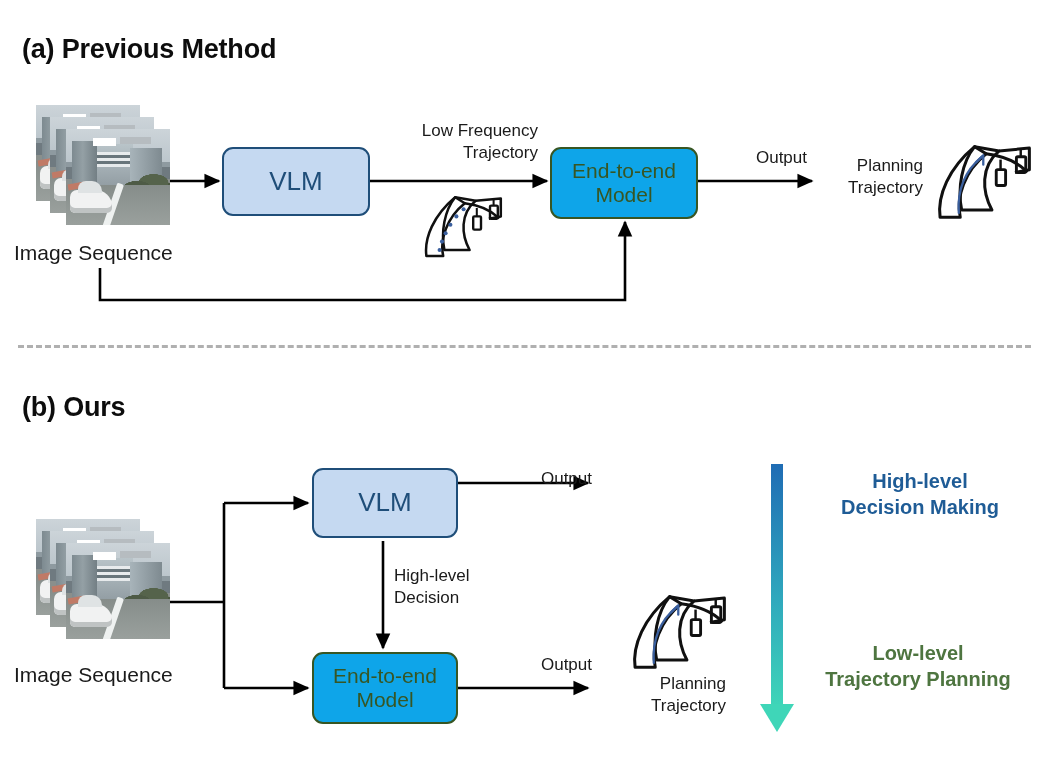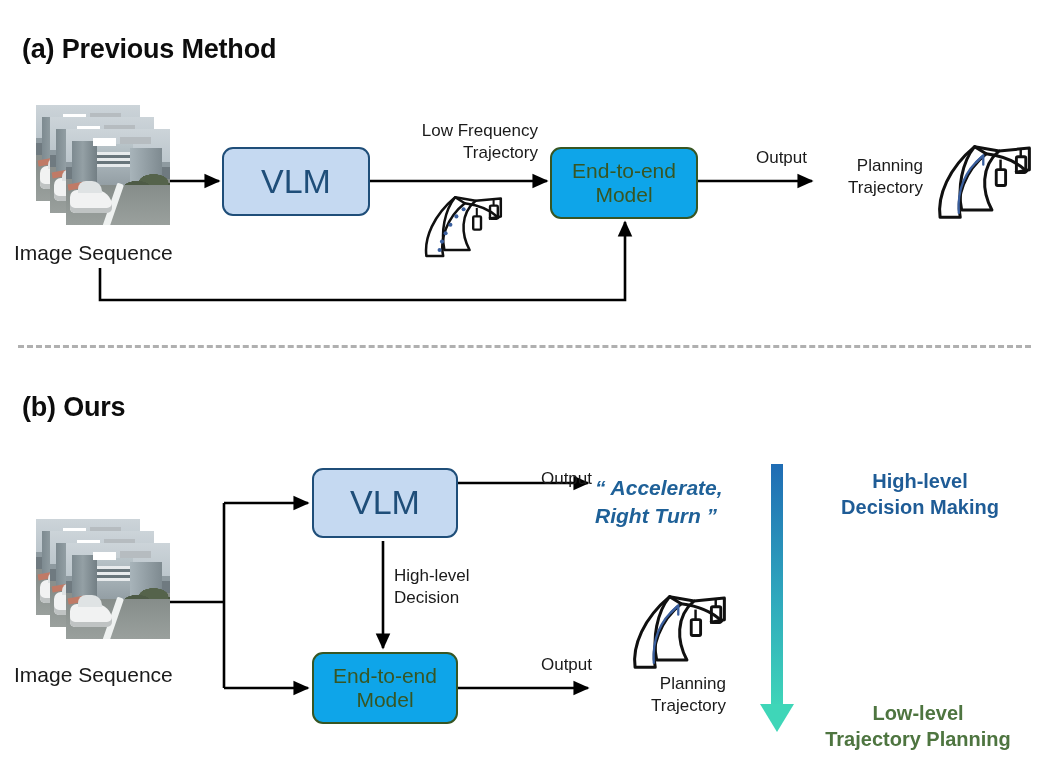--- a/index.html
+++ b/index.html
@@ -43,21 +43,21 @@
     align-items: center;
     justify-content: center;
     text-align: center;
     border-radius: 11px;
     line-height: 1.15;
   }
   .box-vlm {
     background: #c5d9f1;
     border: 2.5px solid #1f4e79;
     color: #1f4e79;
-    font-size: 34px;
+    font-size: 26px;
   }
   .box-e2e {
     background: #0ea5e9;
     border: 2.5px solid #375623;
     color: #375623;
     font-size: 21px;
   }
 
   
   .label {
@@ -408,30 +408,28 @@
   </div>
   <div class="imgseq-label" style="left:14px; top:663px;">Image Sequence</div>
 
   <div class="abs box box-vlm" style="left:312px; top:468px; width:146px; height:70px;">VLM</div>
 
   <div class="abs label label-left" style="left:394px; top:565px; width:120px;">High-level
 Decision</div>
 
   <div class="abs label" style="left:492px; top:468px; width:100px;">Output</div>
 
-  <div class="abs quote" style="left:595px; top:474px; width:180px;">“ Accelerate,
-Right Turn ”</div>
 
   <div class="abs box box-e2e" style="left:312px; top:652px; width:146px; height:72px;">End-to-end
 Model</div>
 
   <div class="abs label" style="left:492px; top:654px; width:100px;">Output</div>
 
   <div class="abs label" style="left:620px; top:673px; width:106px;">Planning
 Trajectory</div>
 
   <div class="abs stage-caption stage-high" style="left:800px; top:468px; width:240px;">High-level
 Decision Making</div>
 
-  <div class="abs stage-caption stage-low" style="left:790px; top:700px; width:256px;">Low-level
+  <div class="abs stage-caption stage-low" style="left:790px; top:640px; width:256px;">Low-level
 Trajectory Planning</div>
 
 </div>
 
 </body></html>

